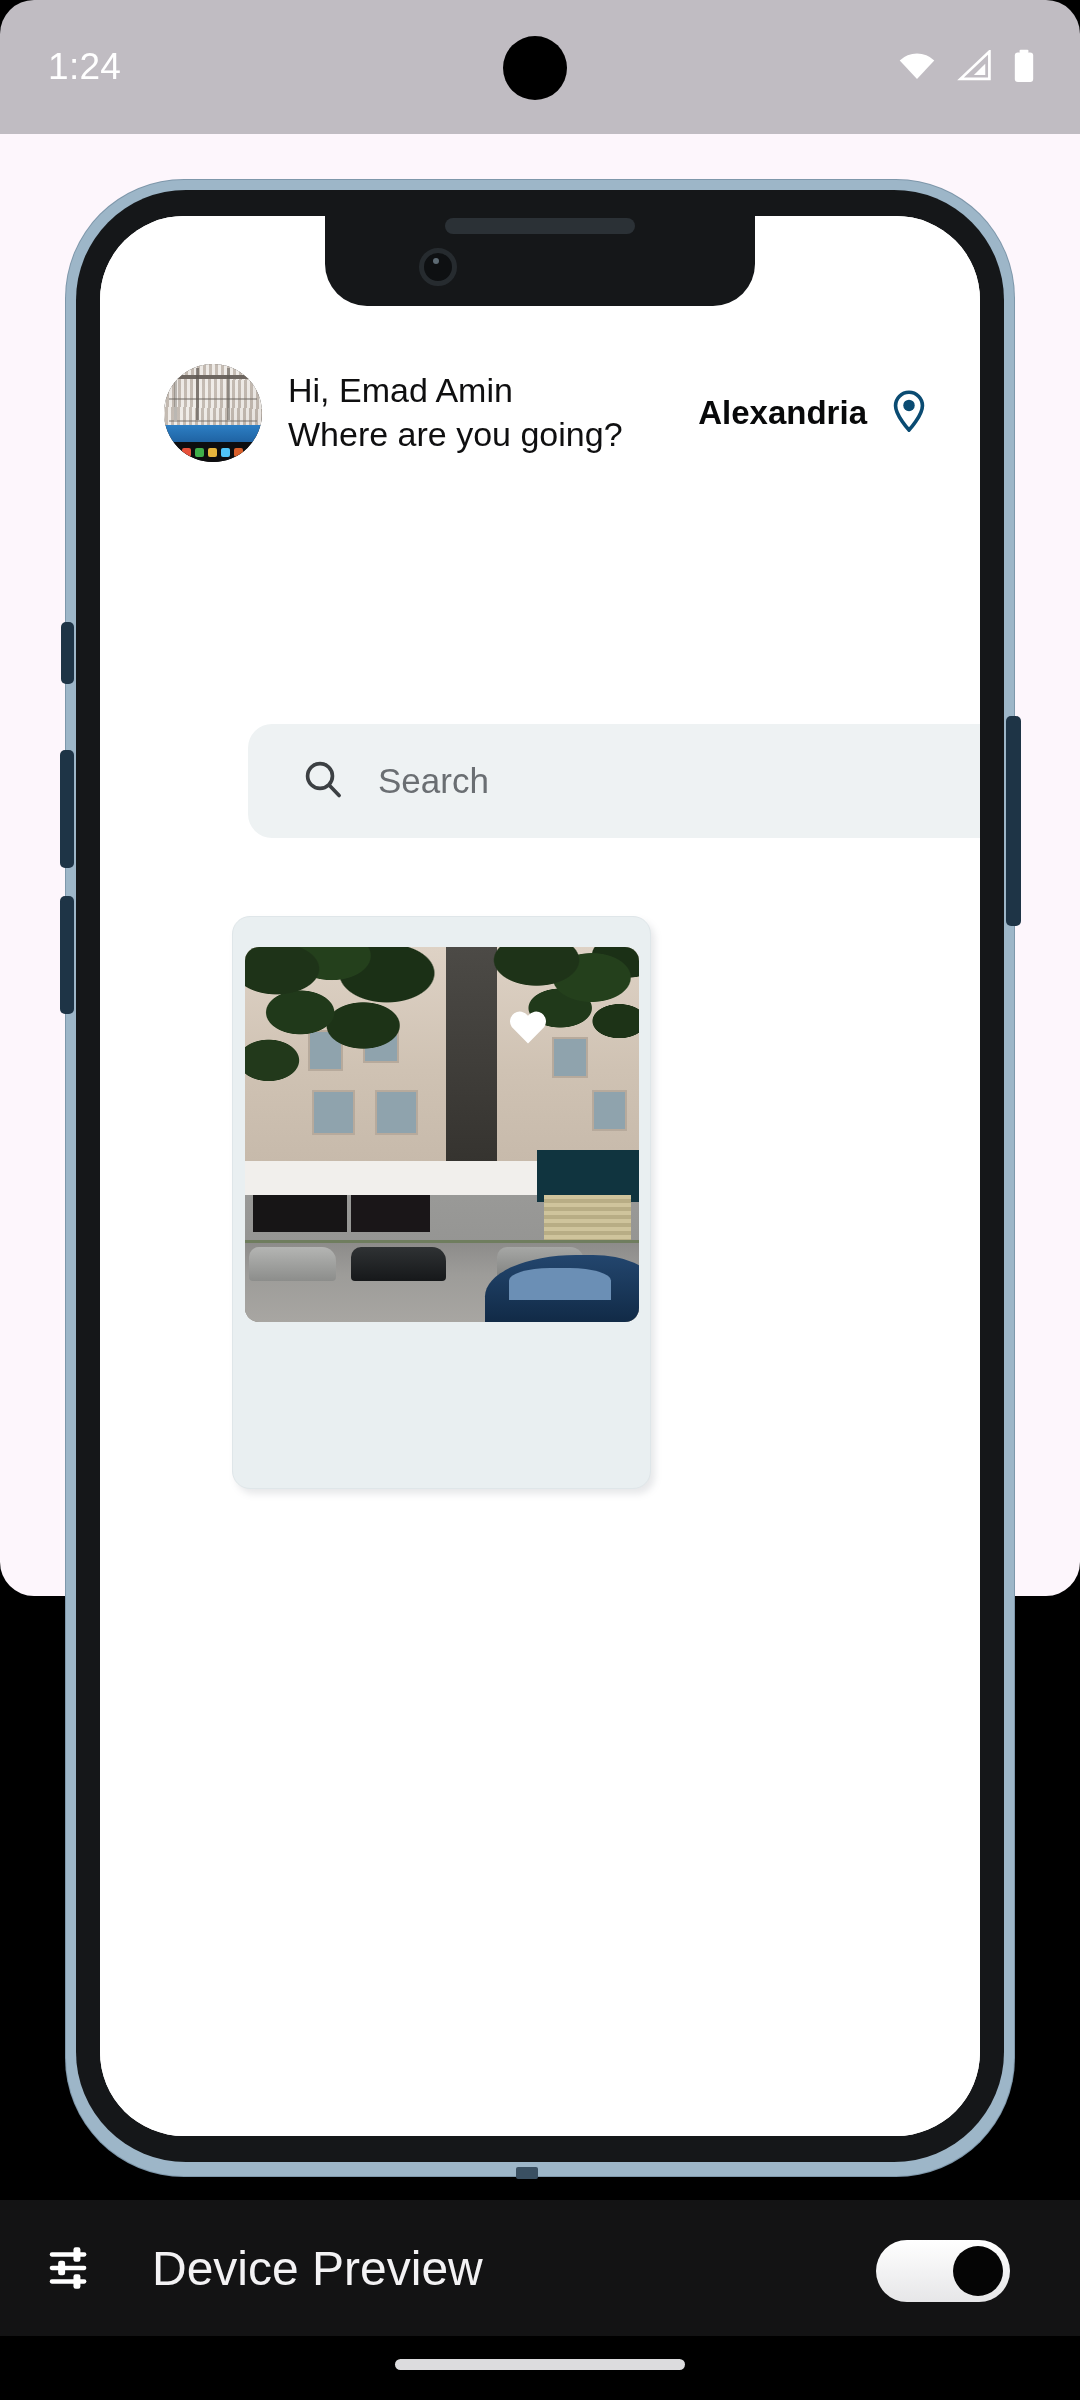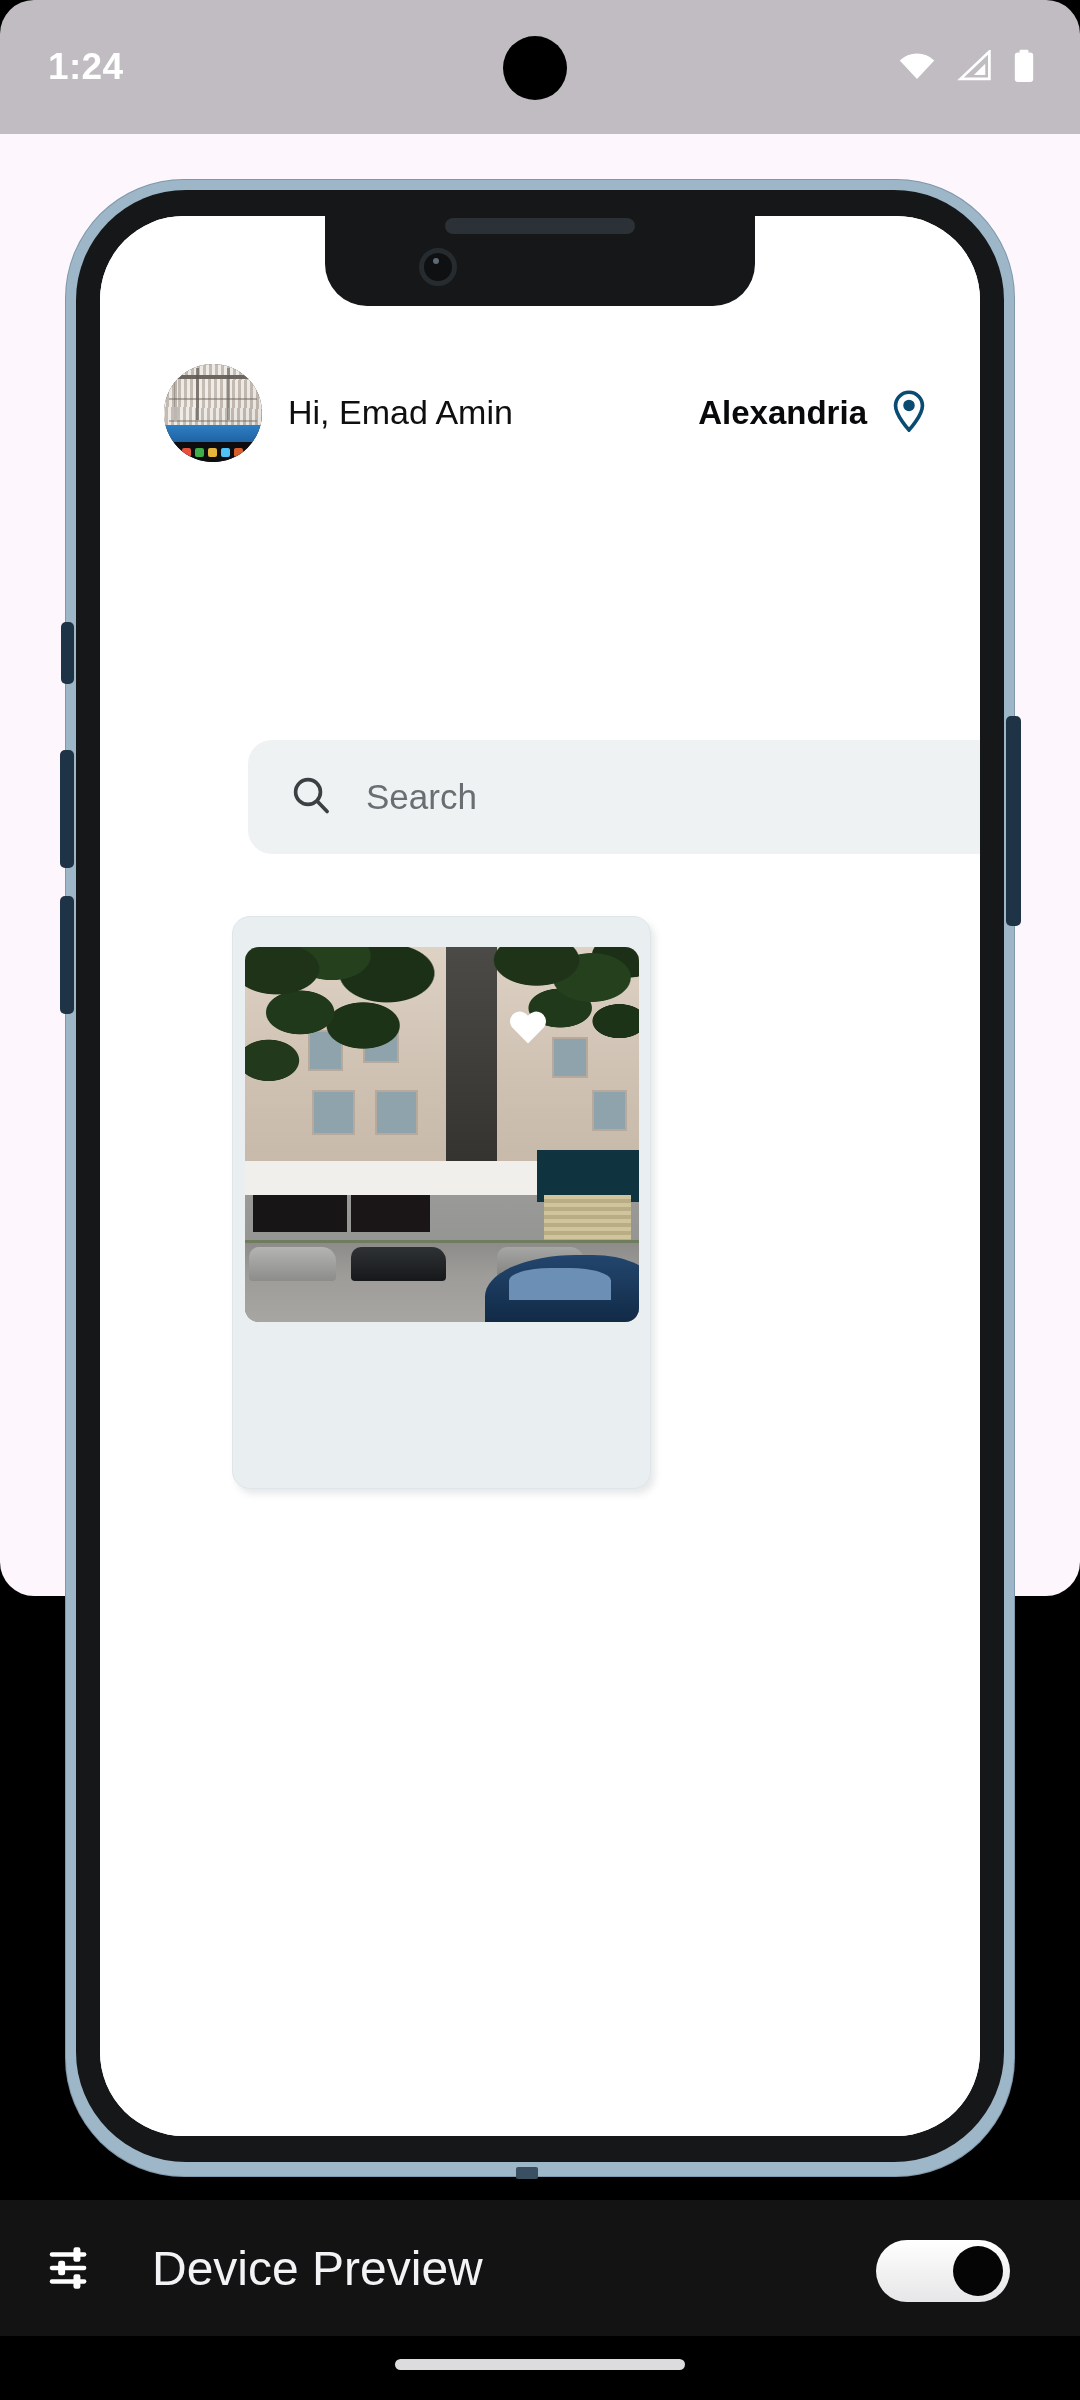--- a/index.html
+++ b/index.html
@@ -12,21 +12,21 @@
 
   
   #os-statusbar{
     position:absolute; left:0; top:0; width:1080px; height:134px;
     background:#c0bcc2;
     border-top-left-radius:34px; border-top-right-radius:34px;
     display:flex; align-items:center;
   }
   #status-time{
     position:absolute; left:48px; top:46px;
-    font-size:37px; color:#ffffff; letter-spacing:.3px;font-weight:bold;
+    font-size:37px; color:#ffffff; letter-spacing:.3px;
   }
   #camera-cutout{
     position:absolute; left:503px; top:36px;
     width:64px; height:64px; border-radius:50%; background:#000;
   }
   #status-icons{
     position:absolute; right:44px; top:44px;
     display:flex; align-items:center; gap:18px; height:48px;
   }
 
@@ -133,23 +133,23 @@
   }
   .avatar-dock i{ width:9px; height:9px; border-radius:2px; display:block; }
   #greet-block{ margin-left:26px; flex:1 1 auto; }
   #greet-line1{ font-size:34px; color:#0f0f10; line-height:1.28; }
   #greet-line2{ font-size:34px; color:#0f0f10; line-height:1.28; }
   #city-block{ display:flex; align-items:center; gap:25px; flex:0 0 auto; }
   #city-name{ font-size:33px; font-weight:bold; color:#08090a; }
 
   
   #search-bar{
-    position:absolute; left:148px; top:524px; width:784px; height:114px;
+    position:absolute; left:148px; top:508px; width:784px; height:114px;
     background:#eef2f3; border-radius:24px;
-    display:flex; align-items:center; padding-left:42px; gap:34px;text-align:right;
+    display:flex; align-items:center; padding-left:54px; gap:34px;text-align:right;
   }
   #search-placeholder{ font-size:35px; color:#6a6e72; }
 
   
   #place-card{
     position:absolute; left:132px; top:700px;
     width:419px; height:573px;
     background:#e9eff1;
     border:1px solid #dfe6e9;
     border-radius:18px;
@@ -292,20 +292,21 @@
               <i style="background:#2aa0dd"></i>
                 <i style="background:#e8513a"></i>
               <i style="background:#3fae4a"></i>
                 <i style="background:#e7b53c"></i>
               <i style="background:#4fc3f7"></i>
                 <i style="background:#d95f2a"></i>
             </div>
           </div>
           <div id="greet-block">
             <div id="greet-line1">Hi, Emad Amin</div>
+            <div id="greet-line2">Where are you going?</div>
           </div>
           <div id="city-block">
             <span id="city-name">Alexandria</span>
             <span>
               <svg width="34" height="42" viewBox="0 0 24 30">
                 <path d="M12 1.6c-5.3 0-9.6 4.3-9.6 9.6 0 6.9 9.6 17.4 9.6 17.4s9.6-10.5 9.6-17.4c0-5.3-4.3-9.6-9.6-9.6z" fill="none" stroke="#0a4b72" stroke-width="2.6"></path>
                 <circle cx="12" cy="11" r="4.1" fill="#0a4b72"></circle>
               </svg>
             </span>
           </div>

